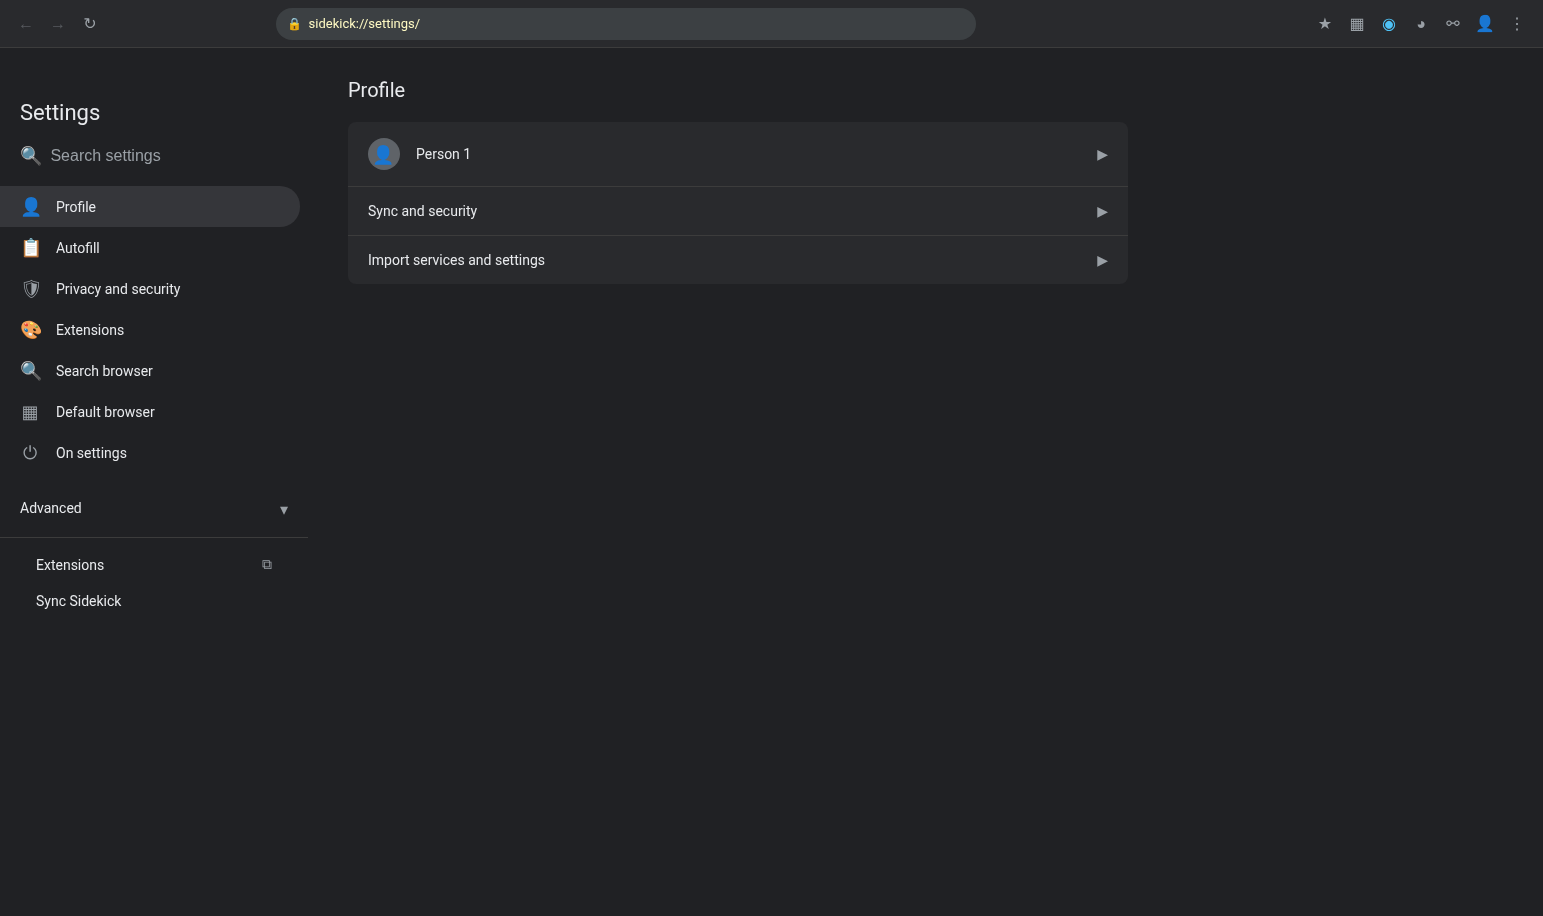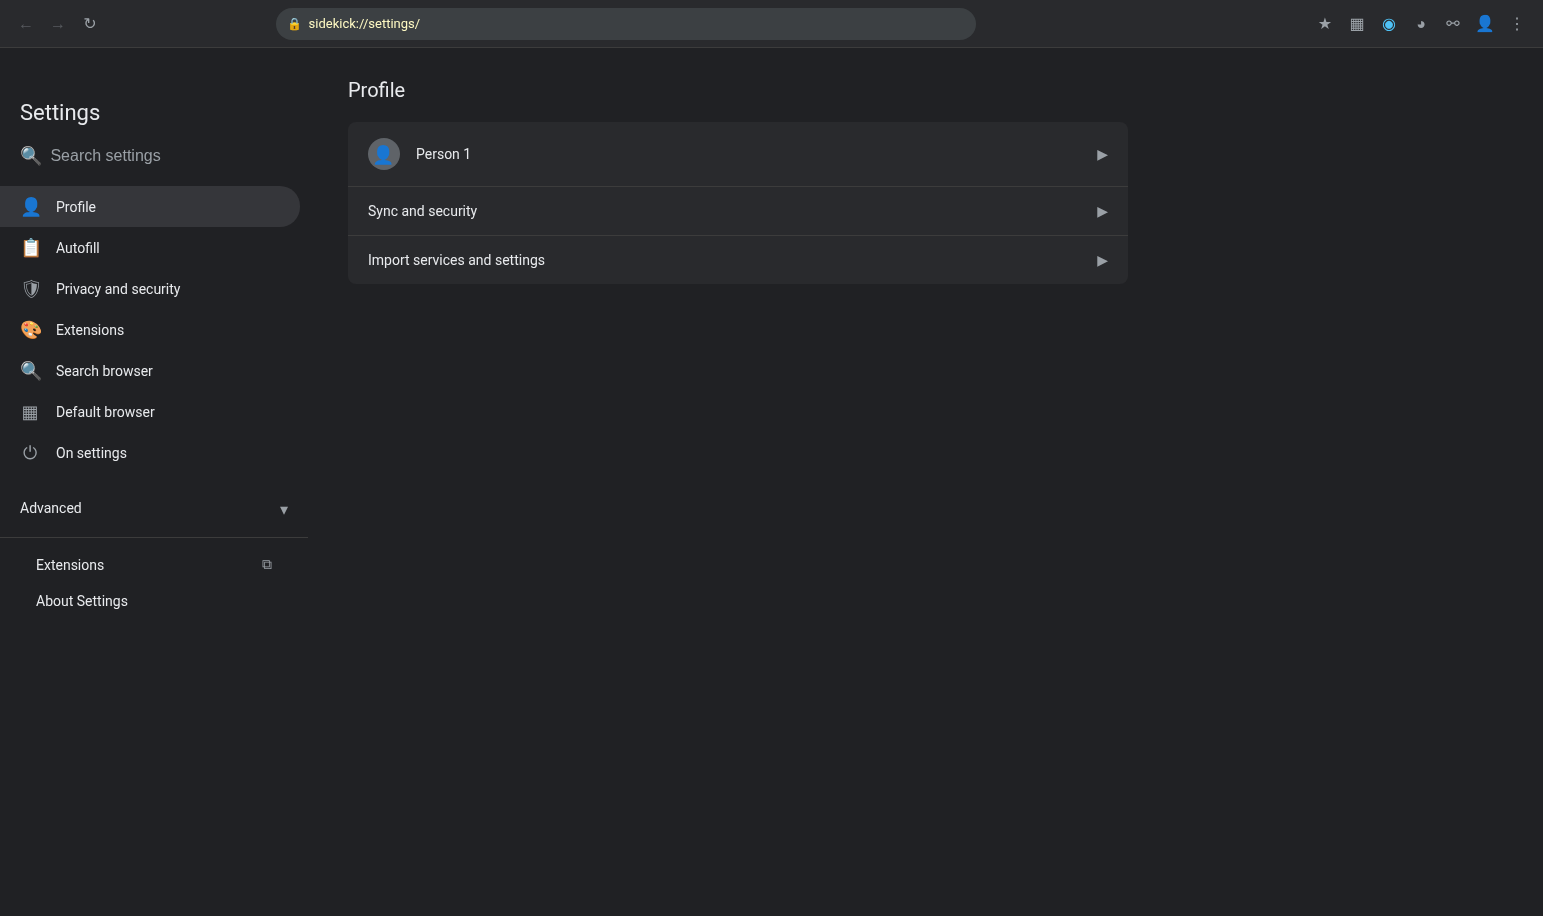--- a/index.html
+++ b/index.html
@@ -299,21 +299,21 @@
     </div>
 
     <div class="divider"></div>
 
     <div class="bottom-nav-item">
       <span class="nav-label">Extensions</span>
       <span class="ext-icon">⧉</span>
     </div>
 
     <div class="bottom-nav-item">
-      <span class="nav-label">About Settings</span>
+      <span class="nav-label">Sync Sidekick</span>
     </div>
   </div>
 
   <div class="main-content">
     <div class="section-title">Profile</div>
 
     <div class="card">
 
       <div class="card-item">
         <div class="person-avatar">

